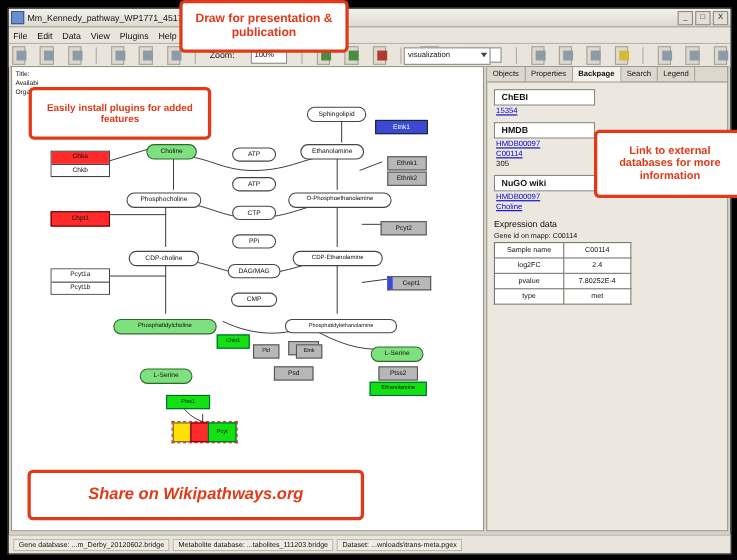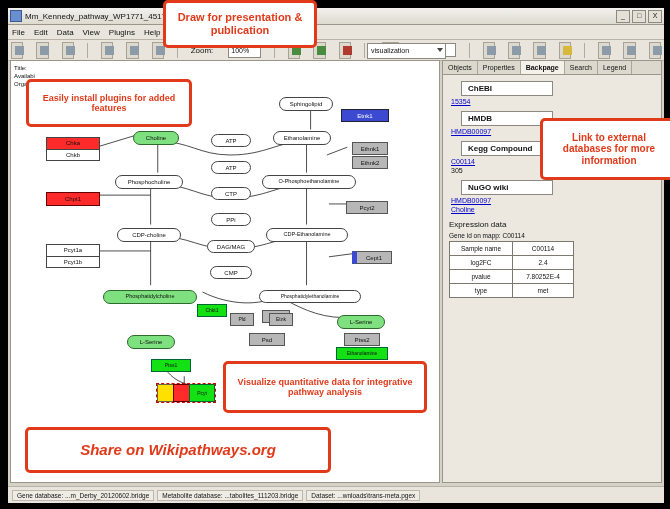--- a/index.html
+++ b/index.html
@@ -58,21 +58,21 @@
   .split>div{flex:1;}
 
   svg.edges{position:absolute;left:0;top:0;width:100%;height:100%;pointer-events:none;}
 
   
   .tabs{display:flex;height:13px;border-bottom:1px solid #9a968c;background:#ddd8ce;font-size:7px;}
   .tab{padding:0 5px;line-height:13px;border-right:1px solid #aaa49a;color:#111;}
   .tab.active{background:#f4f1ea;font-weight:bold;}
   .panel{position:absolute;left:0;top:13px;right:0;bottom:0;overflow:hidden;padding:3px 6px;}
   .sec-head{display:inline-block;background:#fff;border:1px solid #8d8980;font-weight:bold;font-size:8px;
-            padding:2px 6px;margin:4px 0 2px 12px;min-width:78px;color:#111;}
+            padding:2px 6px;margin:4px 0 2px 0;min-width:78px;color:#111;}
   .sec-val{font-size:7px;color:#0000cc;text-decoration:underline;margin:0 0 2px 2px;}
   .sec-val.plain{color:#111;text-decoration:none;}
   .exp-title{font-weight:normal;font-size:8px;margin:7px 0 3px 0;color:#111;}
   .gene-id{font-size:6.5px;color:#111;margin-bottom:2px;}
   table.expr{border-collapse:collapse;font-size:6.5px;color:#111;}
   table.expr td{border:1px solid #7d7970;padding:2px 4px;background:#fff;text-align:center;height:9px;}
   table.expr td.k{width:54px;}
   table.expr td.v{width:52px;}
 
   
@@ -262,40 +262,38 @@
           <div class="node" style="position:relative;width:100%;height:11px;background:#fff;border-top:1px solid #444;">Pcyt1b</div>
         </div>
 
         <div style="position:absolute;left:145px;top:322px;width:58px;height:18px;border:1px dashed #c00;">
           <div class="node gene-yellow" style="left:0;top:0;width:16px;height:16px;"></div>
           <div class="node gene-red" style="left:16px;top:0;width:16px;height:16px;"></div>
           <div class="node gene-green" style="left:32px;top:0;width:24px;height:16px;font-size:5px;">Pcyt</div>
         </div>
 
         <div class="callout" id="co-plugins" style="left:15px;top:18px;width:148px;height:34px;font-size:9px;">Easily install plugins for added features</div>
-        <div class="callout" id="co-viz" style="left:212px;top:300px;width:186px;height:38px;font-size:9px;">Visualize quantitative data  for integrative pathway analysis</div>
         <div class="callout" id="co-share" style="left:14px;top:366px;width:288px;height:32px;font-size:15px;">Share on Wikipathways.org</div>
       </div>
 
       <div class="side">
         <div class="tabs">
           <div class="tab">Objects</div>
           <div class="tab">Properties</div>
           <div class="tab active">Backpage</div>
           <div class="tab">Search</div>
           <div class="tab">Legend</div>
         </div>
         <div class="panel">
           <div class="sec-head">ChEBI</div>
           <div class="sec-val">15354</div>
 
           <div class="sec-head">HMDB</div>
           <div class="sec-val">HMDB00097</div>
 
-          <div class="sec-head">Kegg Compound</div>
           <div class="sec-val">C00114</div>
 
           <div class="sec-val plain">305</div>
 
           <div class="sec-head">NuGO wiki</div>
           <div class="sec-val">HMDB00097</div>
 
           <div class="sec-val">Choline</div>
 
           <div class="exp-title">Expression data</div>

